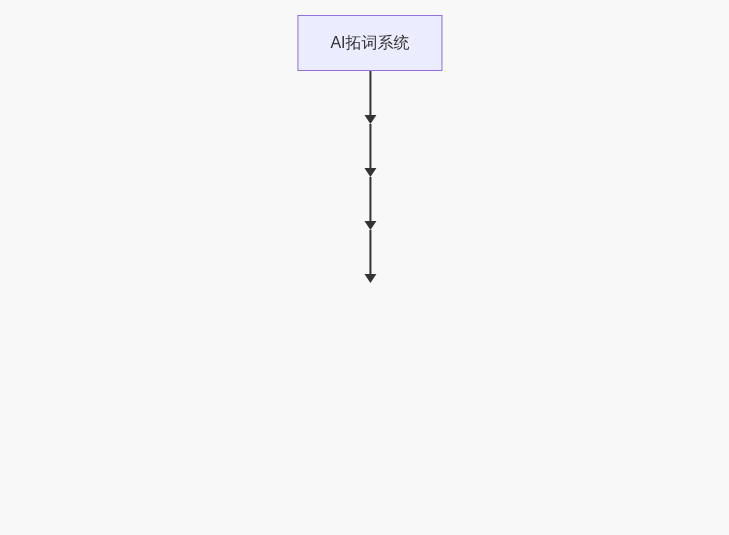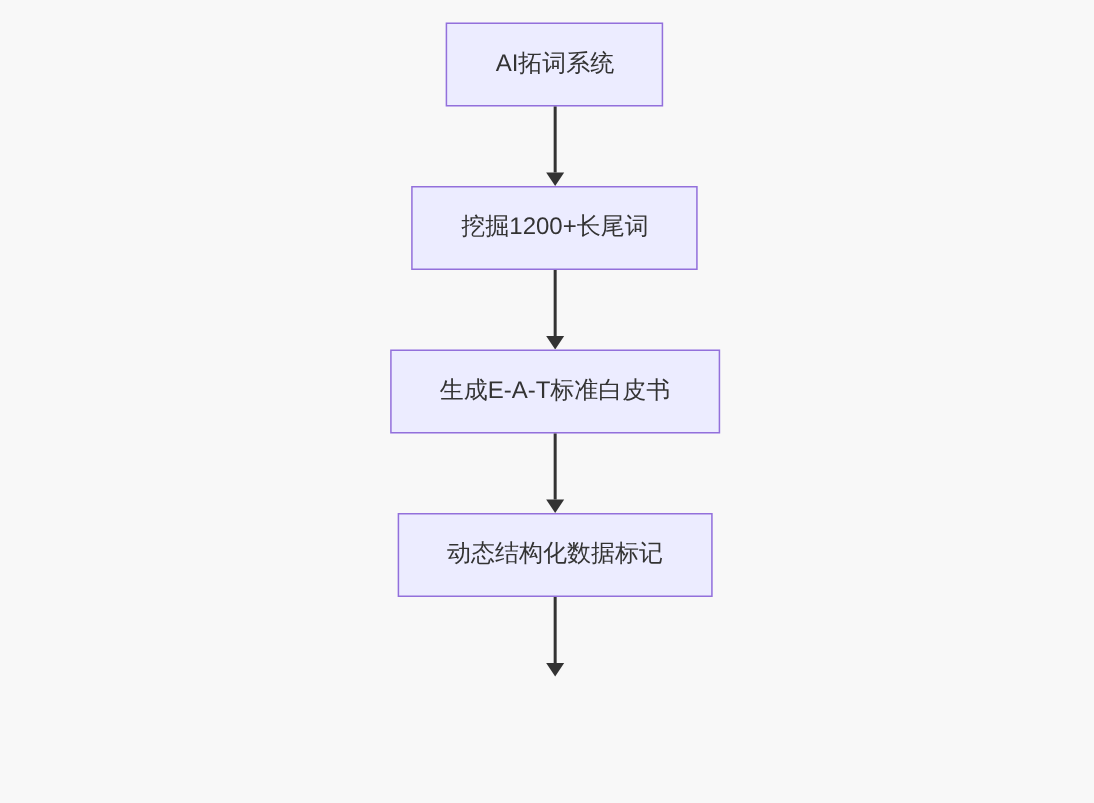--- a/index.html
+++ b/index.html
@@ -63,41 +63,32 @@
 
   <div class="node">
     <span>AI拓词系统</span>
   </div>
 
   <div class="edge">
     <div class="line"></div>
     <div class="arrowhead"></div>
   </div>
 
-  <div class="node">
-    <span>挖掘1200+长尾词</span>
-  </div>
 
   <div class="edge">
     <div class="line"></div>
     <div class="arrowhead"></div>
   </div>
 
-  <div class="node">
-    <span>生成E-A-T标准白皮书</span>
-  </div>
 
   <div class="edge">
     <div class="line"></div>
     <div class="arrowhead"></div>
   </div>
 
-  <div class="node">
-    <span>动态结构化数据标记</span>
-  </div>
 
   <div class="edge">
     <div class="line"></div>
     <div class="arrowhead"></div>
   </div>
 
 
 </div>
 
 </body></html>

